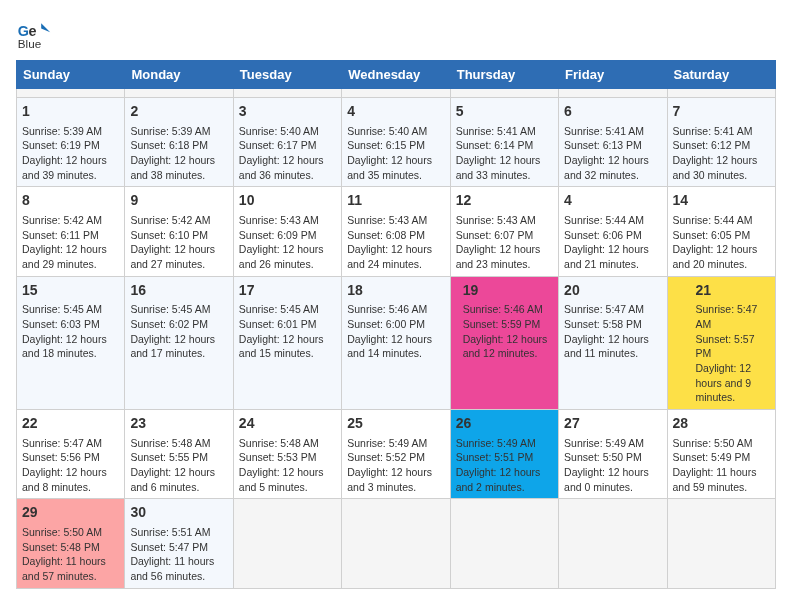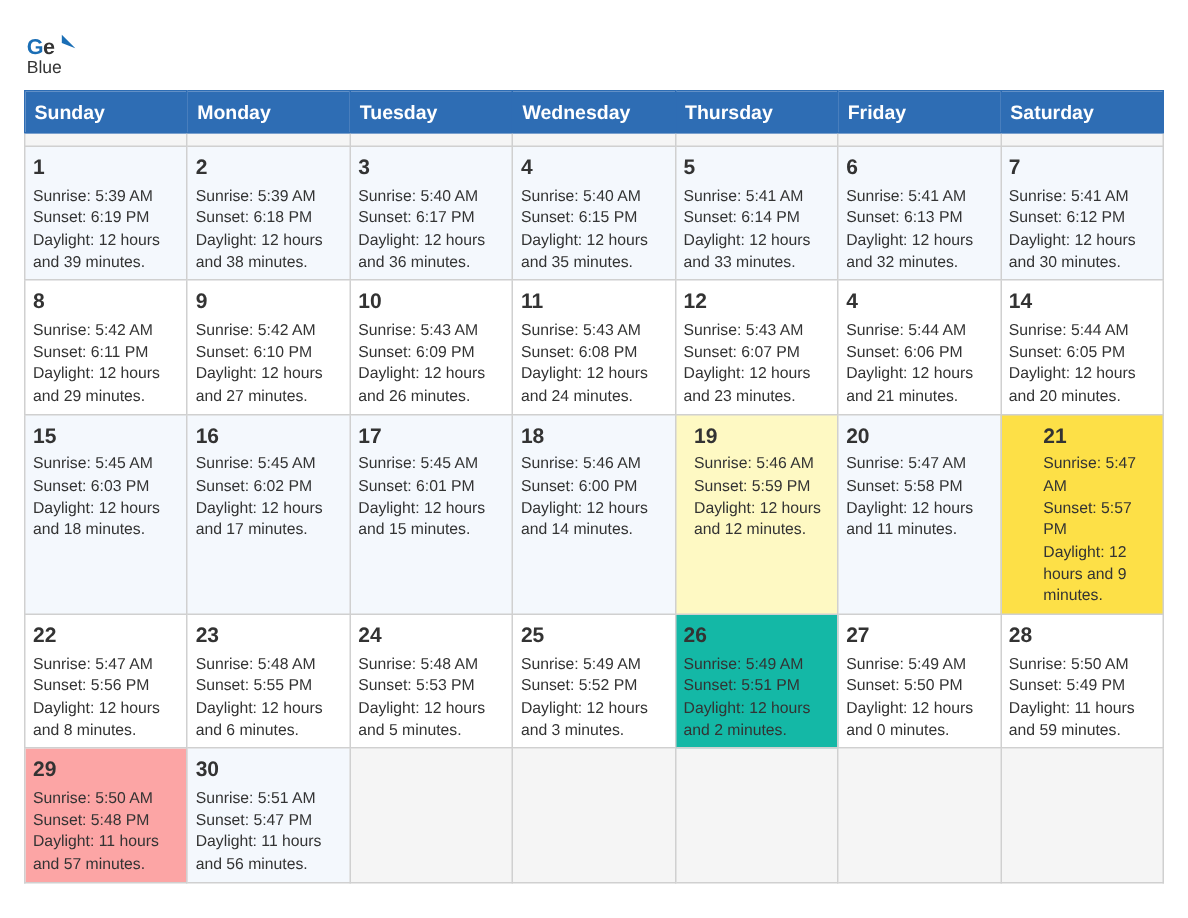--- a/index.html
+++ b/index.html
@@ -140,30 +140,30 @@
         <td style="background-color: rgb(255, 255, 255);"><span class="day-num">11</span><span>Sunrise: 5:43 AM<br>Sunset: 6:08 PM<br>Daylight: 12 hours and 24 minutes.</span></td>
         <td style="background-color: rgb(255, 255, 255);"><span class="day-num">12</span><span>Sunrise: 5:43 AM<br>Sunset: 6:07 PM<br>Daylight: 12 hours and 23 minutes.</span></td>
         <td style="background-color: rgb(255, 255, 255);"><span class="day-num">4</span><span>Sunrise: 5:44 AM<br>Sunset: 6:06 PM<br>Daylight: 12 hours and 21 minutes.</span></td>
         <td style="background-color: rgb(255, 255, 255);"><span class="day-num">14</span><span>Sunrise: 5:44 AM<br>Sunset: 6:05 PM<br>Daylight: 12 hours and 20 minutes.</span></td>
       </tr>
       <tr>
         <td style="background-color: rgb(244, 248, 253);"><span class="day-num">15</span><span>Sunrise: 5:45 AM<br>Sunset: 6:03 PM<br>Daylight: 12 hours and 18 minutes.</span></td>
         <td style="background-color: rgb(244, 248, 253); margin-left: 37px;"><span class="day-num">16</span><span>Sunrise: 5:45 AM<br>Sunset: 6:02 PM<br>Daylight: 12 hours and 17 minutes.</span></td>
         <td style="background-color: rgb(244, 248, 253);"><span class="day-num">17</span><span>Sunrise: 5:45 AM<br>Sunset: 6:01 PM<br>Daylight: 12 hours and 15 minutes.</span></td>
         <td style="background-color: rgb(244, 248, 253);"><span class="day-num">18</span><span>Sunrise: 5:46 AM<br>Sunset: 6:00 PM<br>Daylight: 12 hours and 14 minutes.</span></td>
-        <td style="background-color: #fef9c3; padding-left: 12px;"><span class="day-num">19</span><span>Sunrise: 5:46 AM<br>Sunset: 5:59 PM<br>Daylight: 12 hours and 12 minutes.</span></td>
+        <td style="background-color: #ec4899; padding-left: 12px;"><span class="day-num">19</span><span>Sunrise: 5:46 AM<br>Sunset: 5:59 PM<br>Daylight: 12 hours and 12 minutes.</span></td>
         <td style="background-color: rgb(244, 248, 253);"><span class="day-num">20</span><span>Sunrise: 5:47 AM<br>Sunset: 5:58 PM<br>Daylight: 12 hours and 11 minutes.</span></td>
         <td style="background-color: #fde047; padding-left: 28px;"><span class="day-num">21</span><span>Sunrise: 5:47 AM<br>Sunset: 5:57 PM<br>Daylight: 12 hours and 9 minutes.</span></td>
       </tr>
       <tr>
         <td style="background-color: rgb(255, 255, 255);"><span class="day-num">22</span><span>Sunrise: 5:47 AM<br>Sunset: 5:56 PM<br>Daylight: 12 hours and 8 minutes.</span></td>
         <td style="background-color: rgb(255, 255, 255);"><span class="day-num">23</span><span>Sunrise: 5:48 AM<br>Sunset: 5:55 PM<br>Daylight: 12 hours and 6 minutes.</span></td>
         <td style="background-color: rgb(255, 255, 255);"><span class="day-num">24</span><span>Sunrise: 5:48 AM<br>Sunset: 5:53 PM<br>Daylight: 12 hours and 5 minutes.</span></td>
         <td style="background-color: rgb(255, 255, 255);"><span class="day-num">25</span><span>Sunrise: 5:49 AM<br>Sunset: 5:52 PM<br>Daylight: 12 hours and 3 minutes.</span></td>
-        <td style="background-color: #14b8a6;"><span class="day-num">26</span><span>Sunrise: 5:49 AM<br>Sunset: 5:51 PM<br>Daylight: 12 hours and 2 minutes.</span></td>
+        <td style="background-color: #0ea5e9;"><span class="day-num">26</span><span>Sunrise: 5:49 AM<br>Sunset: 5:51 PM<br>Daylight: 12 hours and 2 minutes.</span></td>
         <td style="background-color: rgb(255, 255, 255);"><span class="day-num">27</span><span>Sunrise: 5:49 AM<br>Sunset: 5:50 PM<br>Daylight: 12 hours and 0 minutes.</span></td>
         <td style="background-color: rgb(255, 255, 255);"><span class="day-num">28</span><span>Sunrise: 5:50 AM<br>Sunset: 5:49 PM<br>Daylight: 11 hours and 59 minutes.</span></td>
       </tr>
       <tr>
         <td style="background-color: #fca5a5; margin-top: 25px;"><span class="day-num">29</span><span>Sunrise: 5:50 AM<br>Sunset: 5:48 PM<br>Daylight: 11 hours and 57 minutes.</span></td>
         <td style="background-color: rgb(244, 248, 253);"><span class="day-num">30</span><span>Sunrise: 5:51 AM<br>Sunset: 5:47 PM<br>Daylight: 11 hours and 56 minutes.</span></td>
         <td class="empty-cell" style="background-color: rgb(245, 245, 245);"></td>
         <td class="empty-cell" style="background-color: rgb(245, 245, 245);"></td>
         <td class="empty-cell" style="background-color: rgb(245, 245, 245);"></td>
         <td class="empty-cell" style="background-color: rgb(245, 245, 245);"></td>

